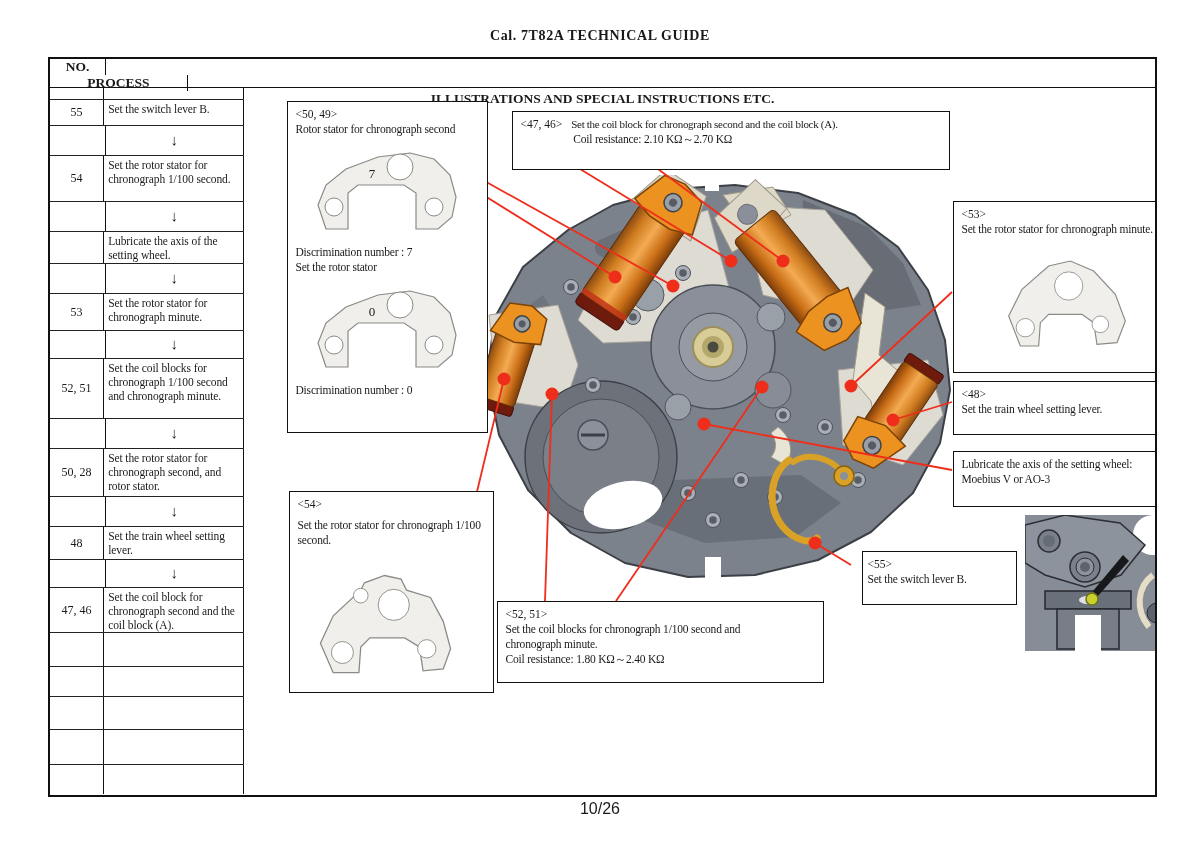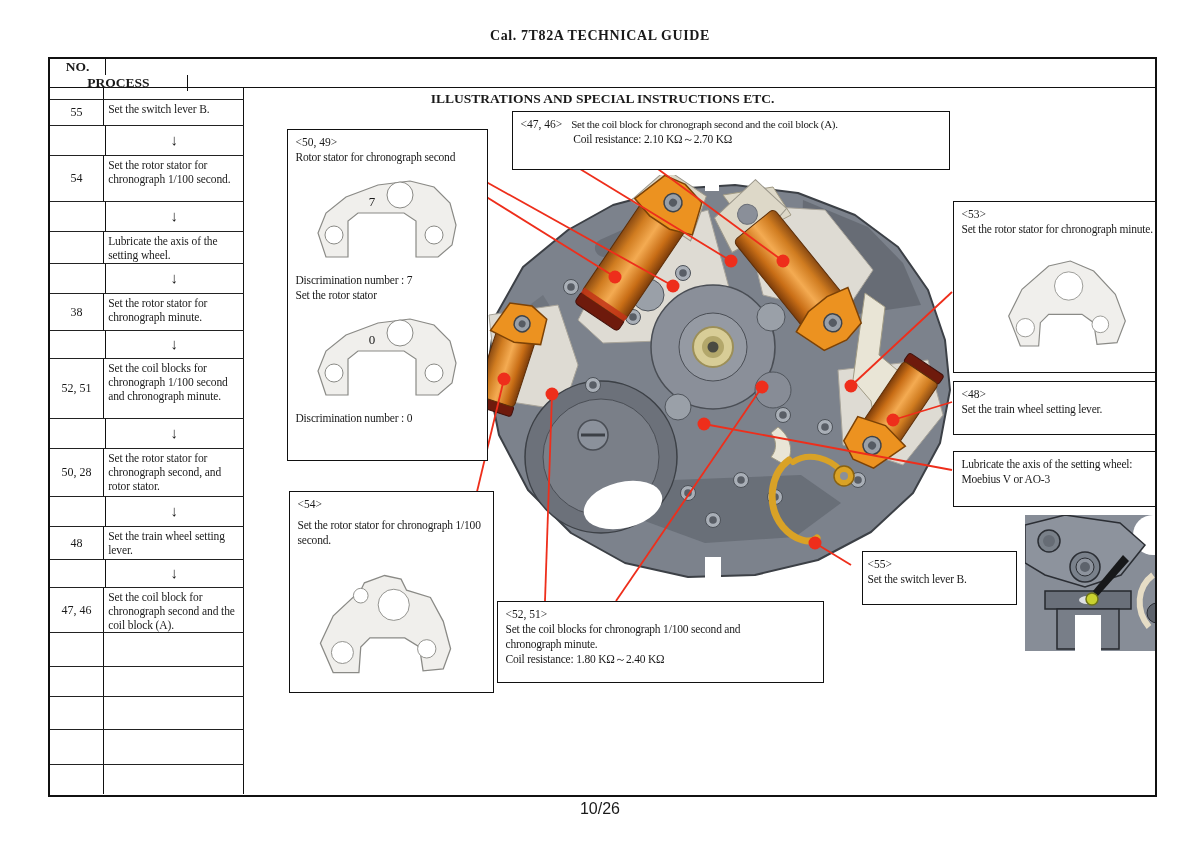--- a/index.html
+++ b/index.html
@@ -28,21 +28,21 @@
   .arrow .cproc{display:flex;align-items:center;justify-content:center;padding:0;
                 font-size:15px;line-height:1;}
   
   .illus{position:relative;flex:1;overflow:hidden;}
   .cbox{position:absolute;background:#fff;border:1.5px solid #111;padding:5px 8px;
         font-size:11.5px;line-height:15px;letter-spacing:-0.2px;z-index:3;}
   .cbox .tag{letter-spacing:0;}
   .movement{position:absolute;left:217px;top:87px;z-index:1;}
   .overlay{position:absolute;left:0;top:0;z-index:2;pointer-events:none;}
   .inset{position:absolute;left:769px;top:427px;z-index:3;}
-  .b5049{left:31px;top:13px;width:183px;height:320px;margin-top:28px;}
+  .b5049{left:31px;top:13px;width:183px;height:320px;}
   .b4746{left:256px;top:23px;width:420px;height:47px;}
   .b4746 .rowline{display:flex;gap:9px;}
   .b4746 .txt{white-space:nowrap;font-size:11px;letter-spacing:-0.3px;}
   .b53{left:697px;top:113px;width:211px;height:160px;}
   .b48{left:697px;top:293px;width:211px;height:42px;}
   .blub{left:697px;top:363px;width:203px;height:44px;}
   .b55{left:606px;top:463px;width:143px;height:42px;padding:5px 5px;}
   .b5251{left:241px;top:513px;width:309px;height:70px;}
   .b5251 .ln{white-space:nowrap;}
   .b54{left:33px;top:403px;width:187px;height:190px;}
@@ -86,21 +86,21 @@
           </div>
         <div class="trow" style="height:32px">
             <div class="cno"></div>
             <div class="cproc">Lubricate the axis of the setting wheel.</div>
           </div>
         <div class="trow arrow" style="height:30px">
             <div class="cno"></div>
             <div class="cproc">↓</div>
           </div>
         <div class="trow" style="height:37px">
-            <div class="cno">38</div>
+            <div class="cno">53</div>
             <div class="cproc">Set the rotor stator for chronograph minute.</div>
           </div>
         <div class="trow arrow" style="height:28px">
             <div class="cno"></div>
             <div class="cproc">↓</div>
           </div>
         <div class="trow" style="height:60px">
             <div class="cno">52, 51</div>
             <div class="cproc">Set the coil blocks for chronograph 1/100 second and chronograph minute.</div>
           </div>

